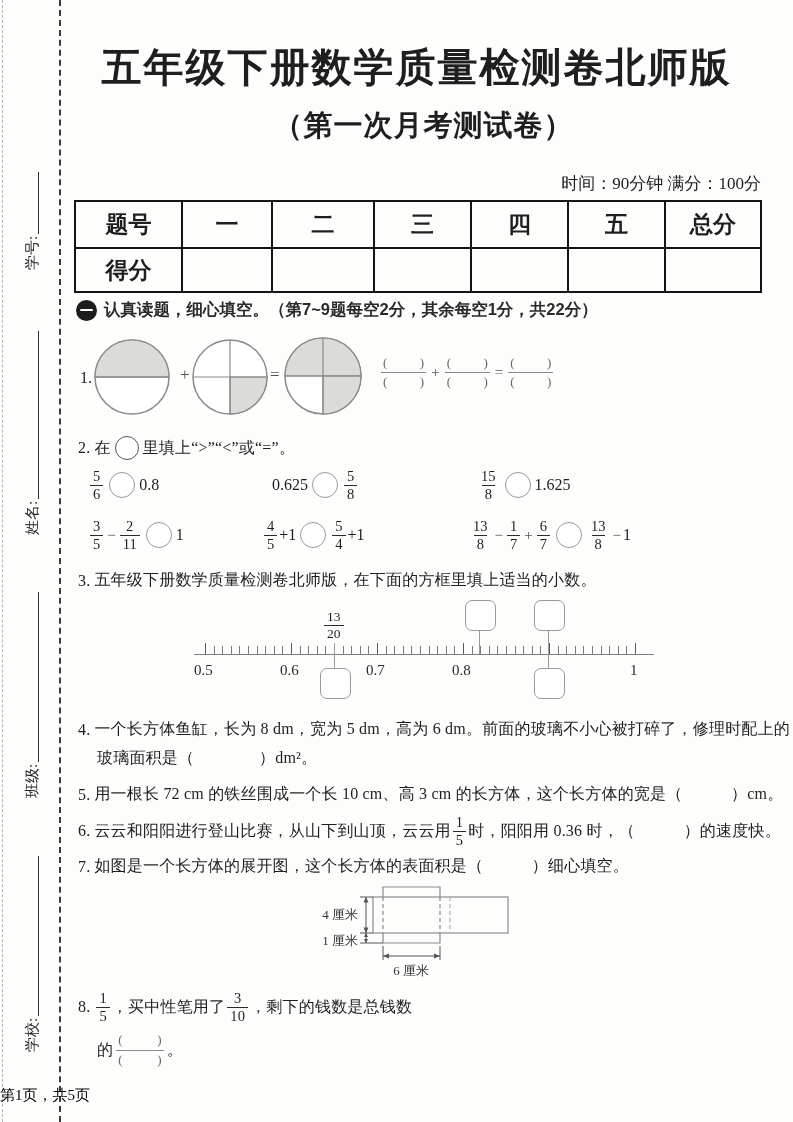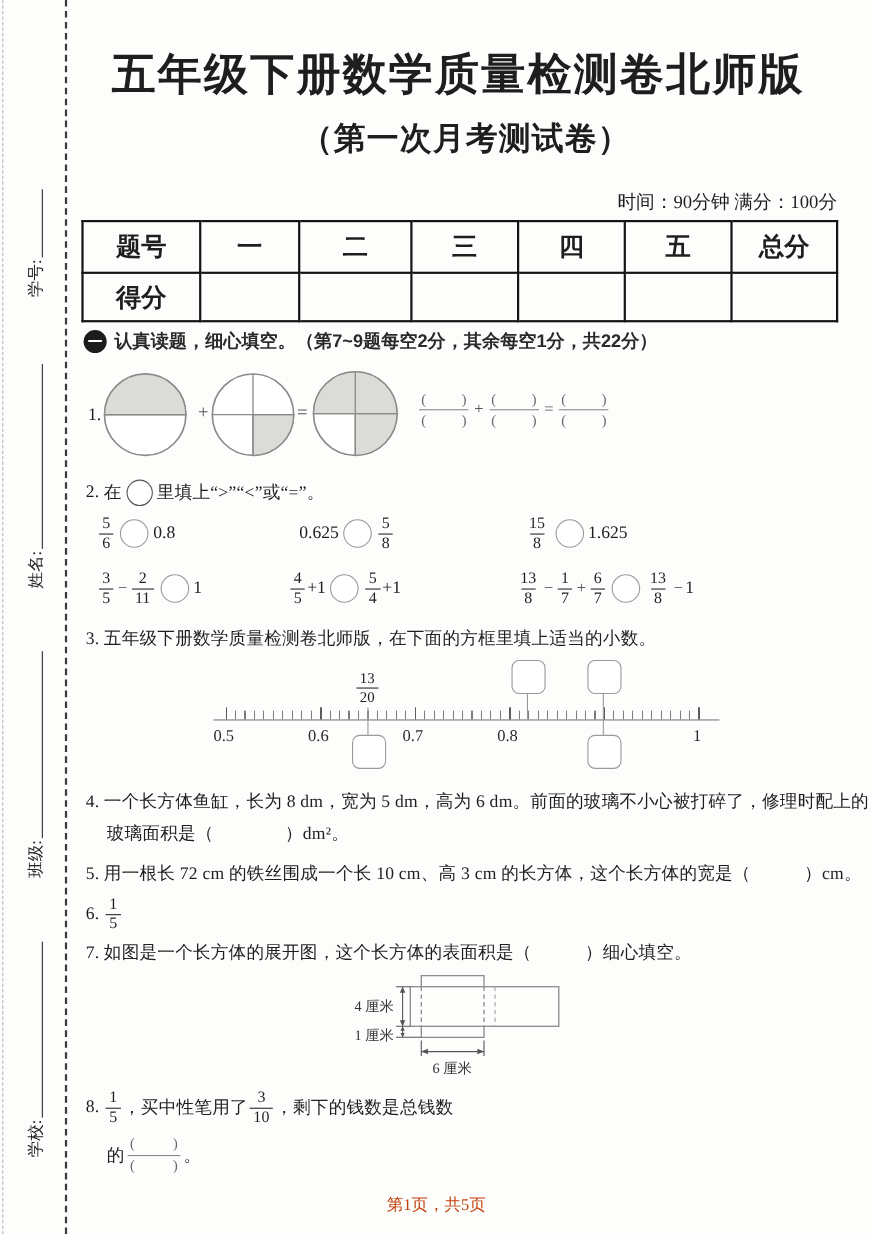--- a/index.html
+++ b/index.html
@@ -54,21 +54,21 @@
   .sm-circle{width:22px;height:22px;border:1.4px solid #555;border-radius:50%;
     display:inline-block;background:#fff;margin:0 4px;flex:none;}
   .cmp-item{position:absolute;display:flex;align-items:center;font-size:16px;}
   
   .nl-base{position:absolute;height:1.3px;background:#7c7c7c;}
   .nl-ticks{position:absolute;background:repeating-linear-gradient(to right,#7c7c7c 0 1px,transparent 1px 8.6px);}
   .nl-major{position:absolute;background:repeating-linear-gradient(to right,#5c5c5c 0 1.3px,transparent 1.3px 86px);}
   .nl-label{position:absolute;font-size:15px;color:#2a2a2a;}
   .nlbox{position:absolute;width:29px;height:29px;border:1.3px solid #9a9a9a;border-radius:7px;background:#fff;}
   .conn{position:absolute;width:1.2px;background:#9a9a9a;}
-  .footer{left:0;right:0;top:1086px;text-align:center;font-size:15px;color:#c2410c;}
+  .footer{left:0;right:0;top:1086px;text-align:left;font-size:15px;color:#000000;}
   svg text{font-family:"Liberation Serif", serif;}
 </style>
 </head>
 <body>
 
 <div class="page-edge"></div>
 <div class="seal-line"></div>
 
 <div class="side-unit" style="top:270px;">
   <span>学号:</span>
@@ -282,24 +282,26 @@
   <span>玻璃面积是（　　　　）dm²。</span>
 </div>
 
 <div class="abs qline" style="left:78px;top:784px;">
   <span class="qnum">5.</span>
   <span>用一根长 72 cm 的铁丝围成一个长 10 cm、高 3 cm 的长方体，这个长方体的宽是（　　　）cm。</span>
 </div>
 
 <div class="abs qline" style="left:78px;top:812px;height:38px;">
   <span class="qnum">6.</span>
+  <span>云云和阳阳进行登山比赛，从山下到山顶，云云用</span>
   <span class="frac">
     <span class="fn">1</span>
     <span class="fd">5</span>
   </span>
+  <span>时，阳阳用 0.36 时，（　　　）的速度快。</span>
 </div>
 
 <div class="abs qline" style="left:78px;top:856px;">
   <span class="qnum">7.</span>
   <span>如图是一个长方体的展开图，这个长方体的表面积是（　　　）细心填空。</span>
 </div>
 <svg class="abs" style="left:300px;top:878px;" width="230" height="105" viewBox="0 0 230 105">
   <g fill="none" stroke="#8c8c8c" stroke-width="1.2">
     <rect x="73" y="19" width="135" height="36"></rect>
     <path d="M83,19 L83,9 L140,9 L140,19"></path>

